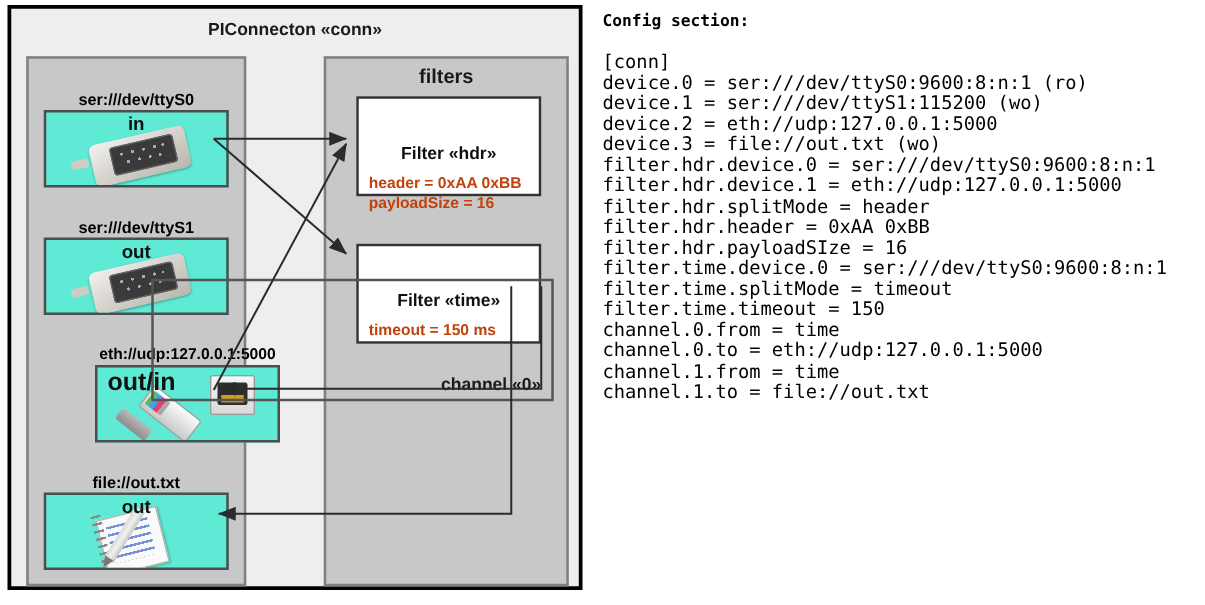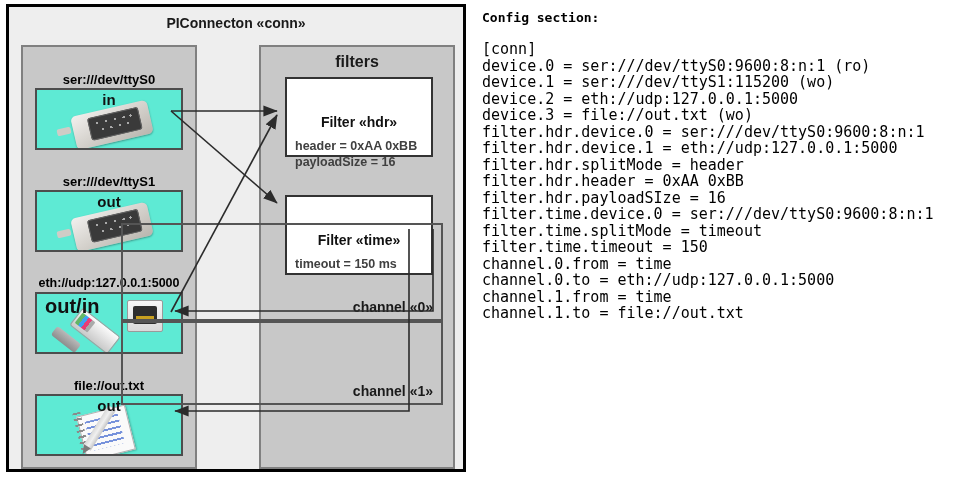--- a/index.html
+++ b/index.html
@@ -141,21 +141,21 @@
   
   .filter-box{
     position:absolute;background:#fff;border:2px solid #333;
     box-sizing:border-box;
   }
   .filter-title{
     text-align:center;font-size:14px;color:#111;
     padding-top:5px;padding-bottom:4px;margin-top:30px;
   }
   .filter-attrs{padding:4px 8px 0 8px;}
-  .filter-attr{font-size:12.5px;color:#404040;line-height:16px;white-space:nowrap;}
+  .filter-attr{font-size:12.5px;color:#c2410c;line-height:16px;white-space:nowrap;}
 
   
   .channel-box{
     position:absolute;border:2px solid #555;background:transparent;
     box-sizing:border-box;
   }
   .channel-label{
     position:absolute;right:8px;bottom:4px;font-size:14px;color:#1a1a1a;
     white-space:nowrap;
   }
@@ -200,21 +200,21 @@
       <div class="device-label">ser:///dev/ttyS1</div>
       <div class="device-card">
         <div class="device-dir">out</div>
         <div class="icon-wrap">
           <div class="db9"></div>
             <div class="db9-tab"></div>
         </div>
       </div>
     </div>
 
-    <div class="device" style="top:228px;">
+    <div class="device" style="top:228px;margin-left:41px;">
       <div class="device-label wide">eth://udp:127.0.0.1:5000</div>
       <div class="device-card">
         <div class="device-dir left">out/in</div>
         <div class="icon-wrap">
           <div class="rj-jack"></div>
             <div class="rj-cable"></div>
             <div class="rj-plug"></div>
         </div>
       </div>
     </div>
@@ -247,23 +247,20 @@
       <div class="filter-title">Filter «time»</div>
       <div class="filter-attrs">
         <div class="filter-attr">timeout = 150 ms</div>
       </div>
     </div>
 
     <div class="channel-box" style="left:-140px;top:176px;width:322px;height:98px;padding-left:16px;">
       <div class="channel-label">channel «0»</div>
     </div>
 
-    <div class="channel-box" style="left:-140px;top:274px;width:322px;height:84px;">
-      <div class="channel-label">channel «1»</div>
-    </div>
   </div>
 
   <svg id="connectors" viewBox="0 0 460 468" preserveAspectRatio="none">
     <defs>
       <marker id="arrowhead" markerWidth="9" markerHeight="7" refX="8.5" refY="3.5" orient="auto">
         <polygon points="0 0, 9 3.5, 0 7" fill="#2b2b2b"></polygon>
       </marker>
     </defs>
 
     <line x1="162" y1="104" x2="268" y2="104" stroke="#2b2b2b" stroke-width="1.6" marker-end="url(#arrowhead)"></line>

